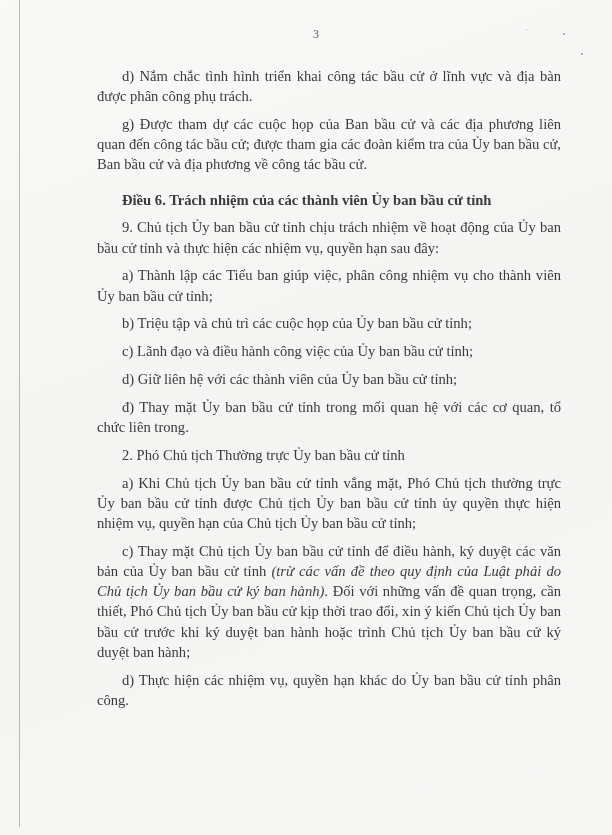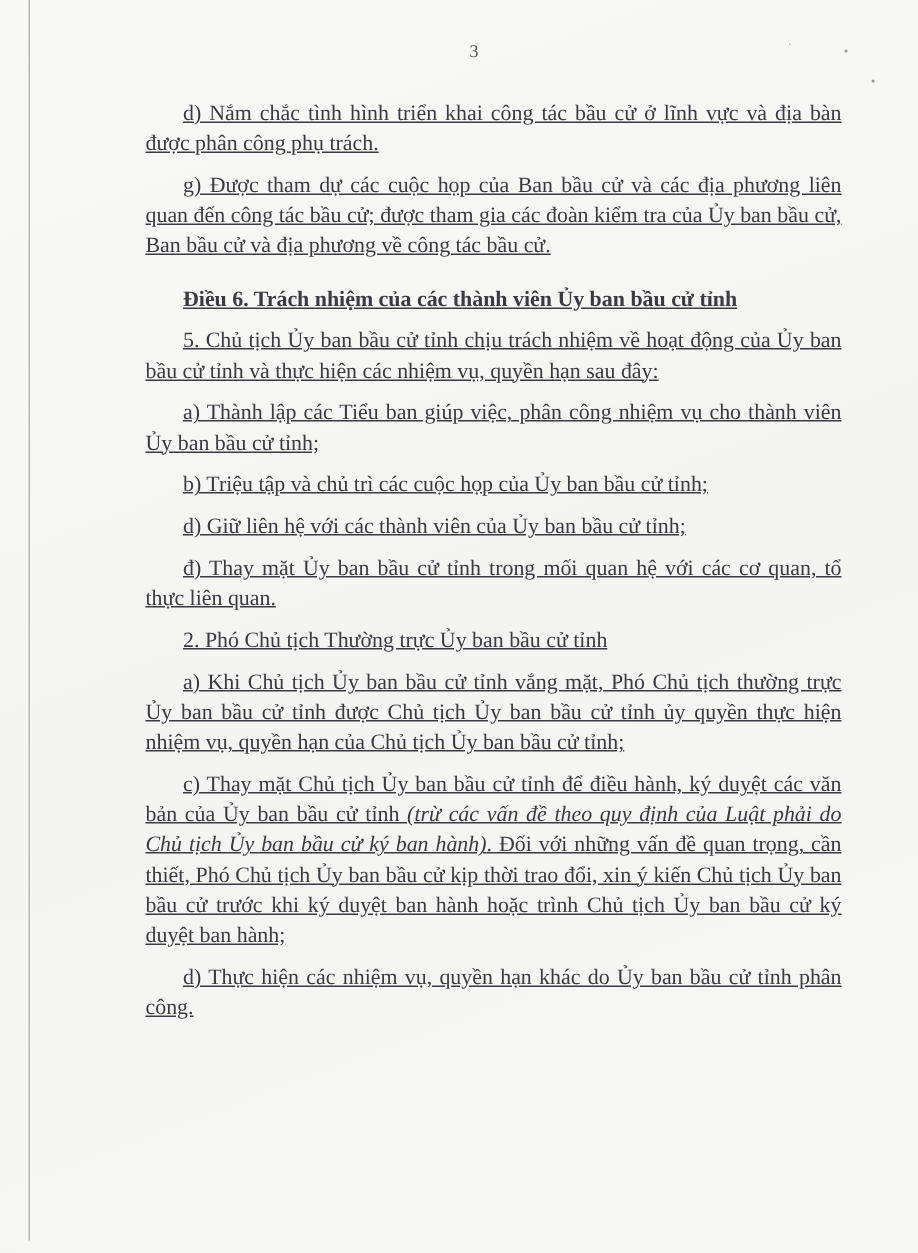--- a/index.html
+++ b/index.html
@@ -24,45 +24,45 @@
     padding-left: 20px; box-sizing: border-box;
   }
   .content {
     position: absolute; left: 97px; top: 66px; width: 464px;
     font-size: 14.6px; line-height: 20.2px;
   }
   .content p {
     margin: 0 0 7.6px 0;
     text-indent: 25px;
     text-align: justify;
-    text-decoration: underline;
   }
   .content p.heading { font-weight: bold; margin-top: 15px; }
   .content em { font-style: italic; }
   .speck { position: absolute; width: 2px; height: 2px; background: #999; border-radius: 50%; }
 </style>
 </head>
 <body>
 
 <div class="page">
   <div class="margin-line"></div>
   <span class="speck" style="left:563px;top:33px;"></span>
   <span class="speck" style="left:581px;top:53px;"></span>
   <span class="speck" style="left:526px;top:29px;width:1px;height:1px;"></span>
 
   <div class="page-number">3</div>
 
   <div class="content">
     <p>d) Nắm chắc tình hình triển khai công tác bầu cử ở lĩnh vực và địa bàn được phân công phụ trách.</p>
     <p>g) Được tham dự các cuộc họp của Ban bầu cử và các địa phương liên quan đến công tác bầu cử; được tham gia các đoàn kiểm tra của Ủy ban bầu cử, Ban bầu cử và địa phương về công tác bầu cử.</p>
     <p class="heading">Điều 6. Trách nhiệm của các thành viên Ủy ban bầu cử tỉnh</p>
-    <p>5. Chủ tịch Ủy ban bầu cử tỉnh chịu trách nhiệm về hoạt động của Ủy ban bầu cử tỉnh và thực hiện các nhiệm vụ, quyền hạn sau đây:</p>
+    <p>9. Chủ tịch Ủy ban bầu cử tỉnh chịu trách nhiệm về hoạt động của Ủy ban bầu cử tỉnh và thực hiện các nhiệm vụ, quyền hạn sau đây:</p>
     <p>a) Thành lập các Tiểu ban giúp việc, phân công nhiệm vụ cho thành viên Ủy ban bầu cử tỉnh;</p>
     <p>b) Triệu tập và chủ trì các cuộc họp của Ủy ban bầu cử tỉnh;</p>
+    <p>c) Lãnh đạo và điều hành công việc của Ủy ban bầu cử tỉnh;</p>
     <p>d) Giữ liên hệ với các thành viên của Ủy ban bầu cử tỉnh;</p>
-    <p>đ) Thay mặt Ủy ban bầu cử tỉnh trong mối quan hệ với các cơ quan, tổ thực liên quan.</p>
+    <p>đ) Thay mặt Ủy ban bầu cử tỉnh trong mối quan hệ với các cơ quan, tổ chức liên trong.</p>
     <p>2. Phó Chủ tịch Thường trực Ủy ban bầu cử tỉnh</p>
     <p>a) Khi Chủ tịch Ủy ban bầu cử tỉnh vắng mặt, Phó Chủ tịch thường trực Ủy ban bầu cử tỉnh được Chủ tịch Ủy ban bầu cử tỉnh ủy quyền thực hiện nhiệm vụ, quyền hạn của Chủ tịch Ủy ban bầu cử tỉnh;</p>
     <p><span>c) Thay mặt Chủ tịch Ủy ban bầu cử tỉnh để điều hành, ký duyệt các văn bản của Ủy ban bầu cử tỉnh </span><em>(trừ các vấn đề theo quy định của Luật phải do Chủ tịch Ủy ban bầu cử ký ban hành)</em><span>. Đối với những vấn đề quan trọng, cần thiết, Phó Chủ tịch Ủy ban bầu cử kịp thời trao đổi, xin ý kiến Chủ tịch Ủy ban bầu cử trước khi ký duyệt ban hành hoặc trình Chủ tịch Ủy ban bầu cử ký duyệt ban hành;</span></p>
     <p>d) Thực hiện các nhiệm vụ, quyền hạn khác do Ủy ban bầu cử tỉnh phân công.</p>
 
   </div>
 </div>
 
 </body></html>

